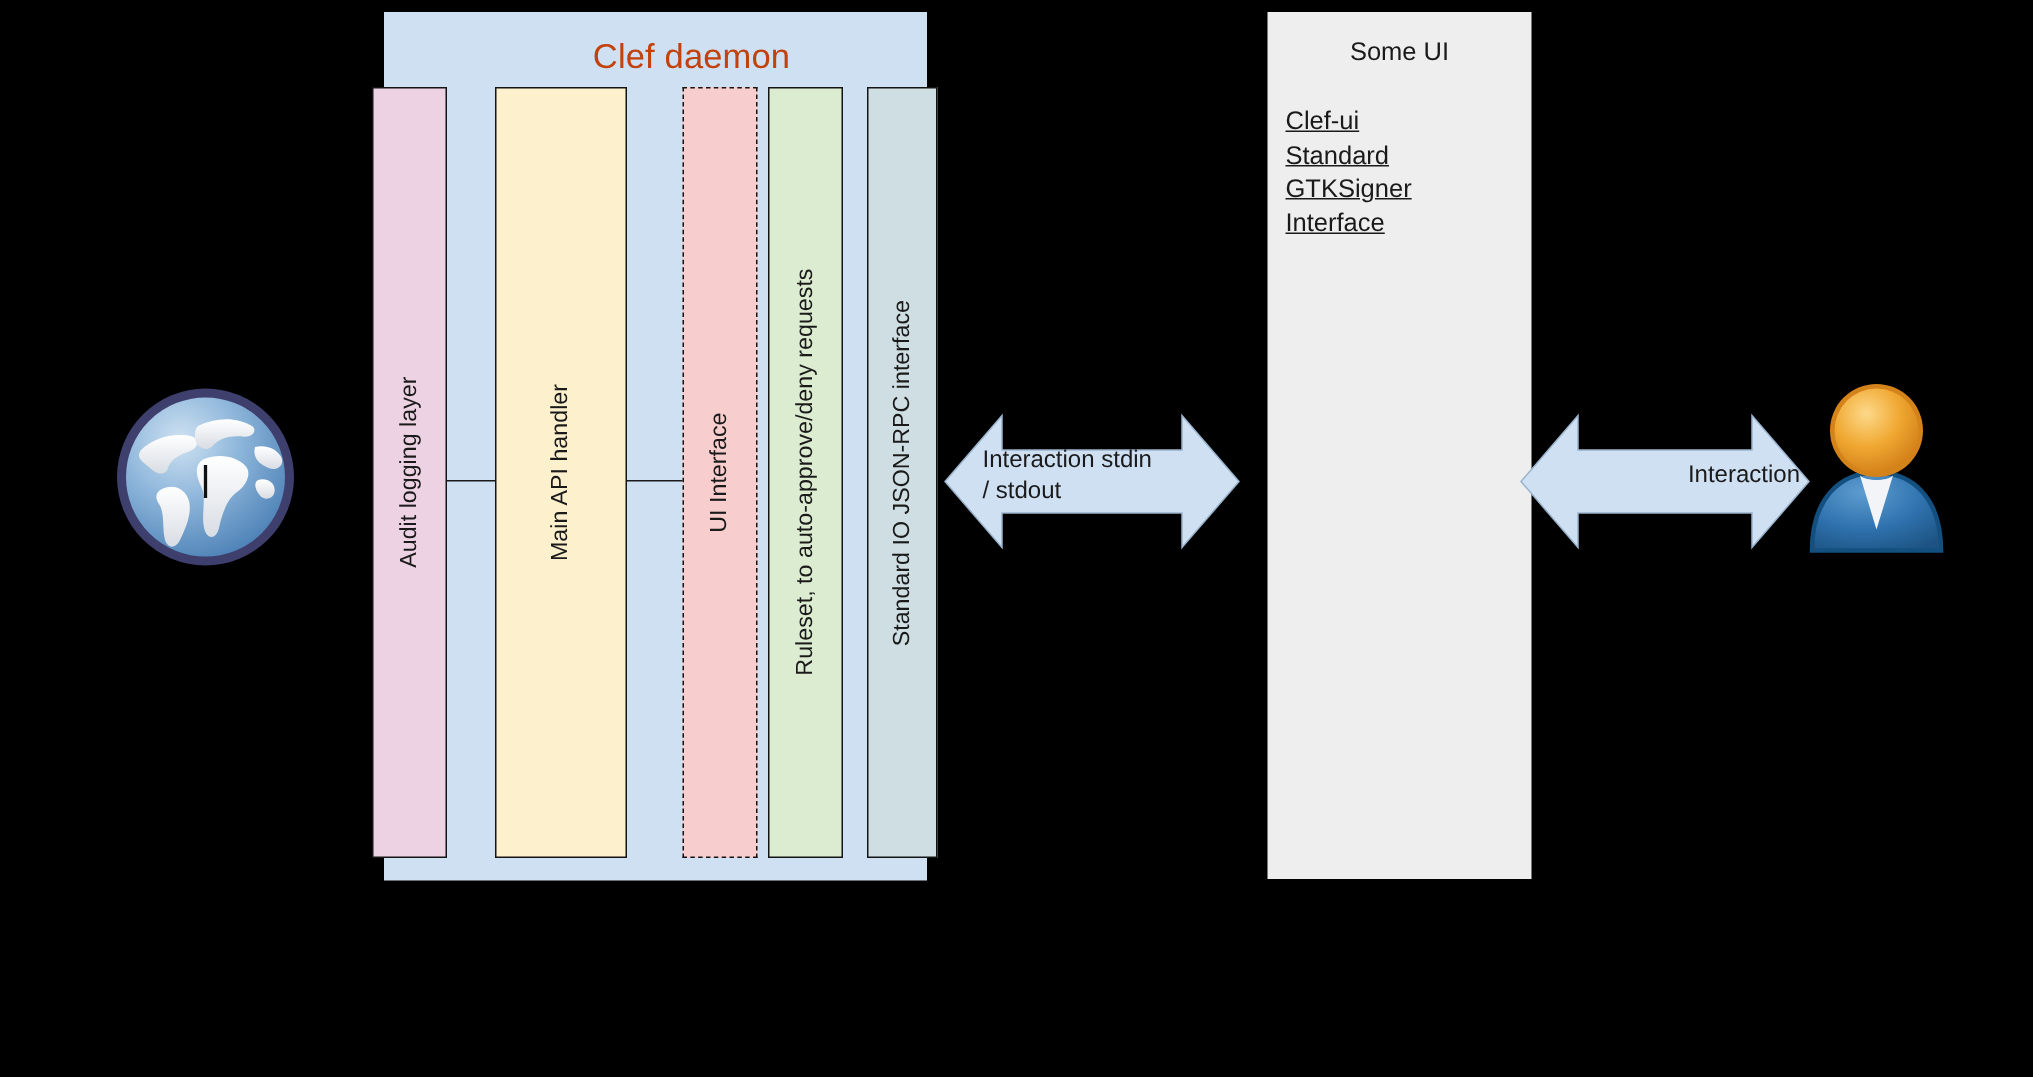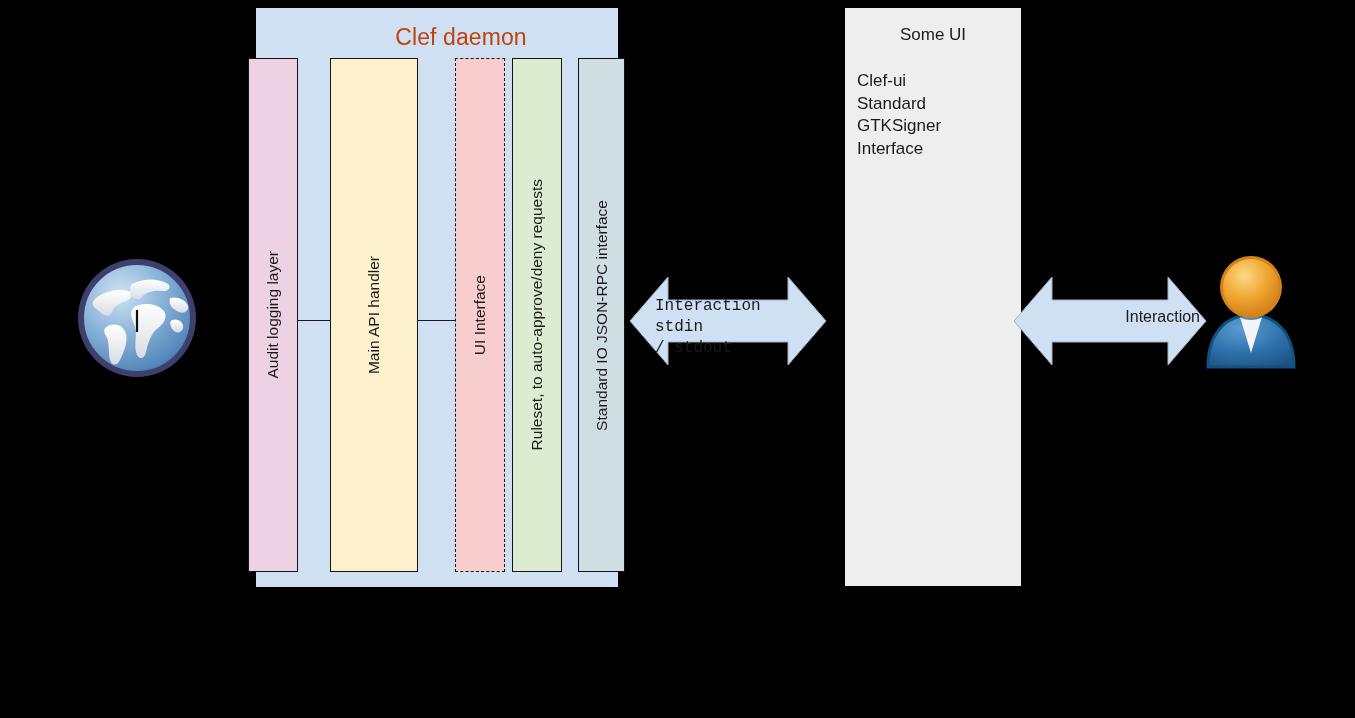--- a/index.html
+++ b/index.html
@@ -101,36 +101,36 @@
     text-align: center;
     font-size: 17px;
   }
   .some-ui-list {
     position: absolute;
     left: 12px;
     top: 62px;
     font-size: 17px;
     line-height: 22.5px;
   }
-  .some-ui-list div { white-space: nowrap; }
+  .some-ui-list div { white-space: nowrap; text-decoration: underline; }
 
   
   .arrow-wrap {
     position: absolute;
   }
   .arrow-wrap svg { display: block; }
   .arrow-label {
     position: absolute;
     font-size: 16px;
     line-height: 21px;
     color: #1a1a1a;
     white-space: pre-line;
   }
   #arrow-stdio-wrap { left: 628px; top: 272px; width: 200px; height: 98px; }
-  #arrow-stdio-label { left: 655px; top: 296px; width: 160px; font-family: Liberation Mono, monospace; }
+  #arrow-stdio-label { left: 655px; top: 296px; width: 160px; }
   #arrow-interaction-wrap { left: 1012px; top: 272px; width: 196px; height: 98px; }
   #arrow-interaction-label { left: 1040px; top: 306px; width: 160px; text-align: right; }
 
   
   #globe-icon {
     position: absolute;
     left: 72px;
     top: 254px;
     width: 130px;
     height: 130px;

